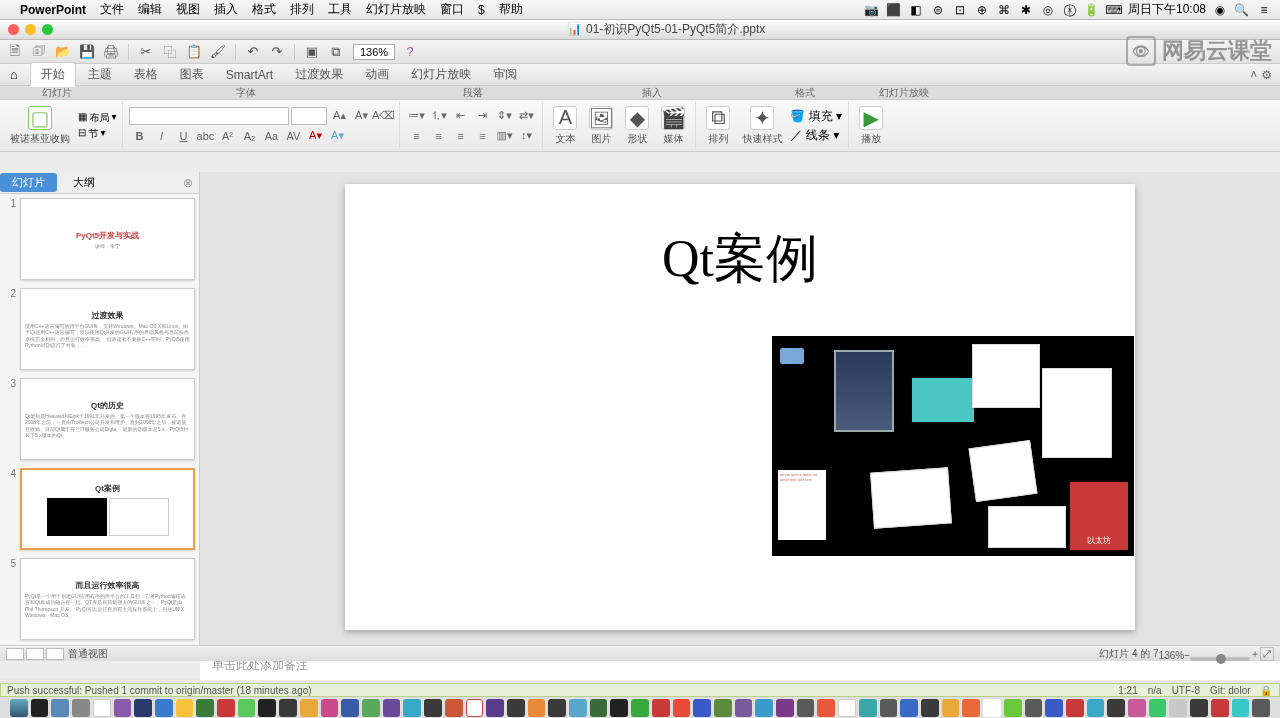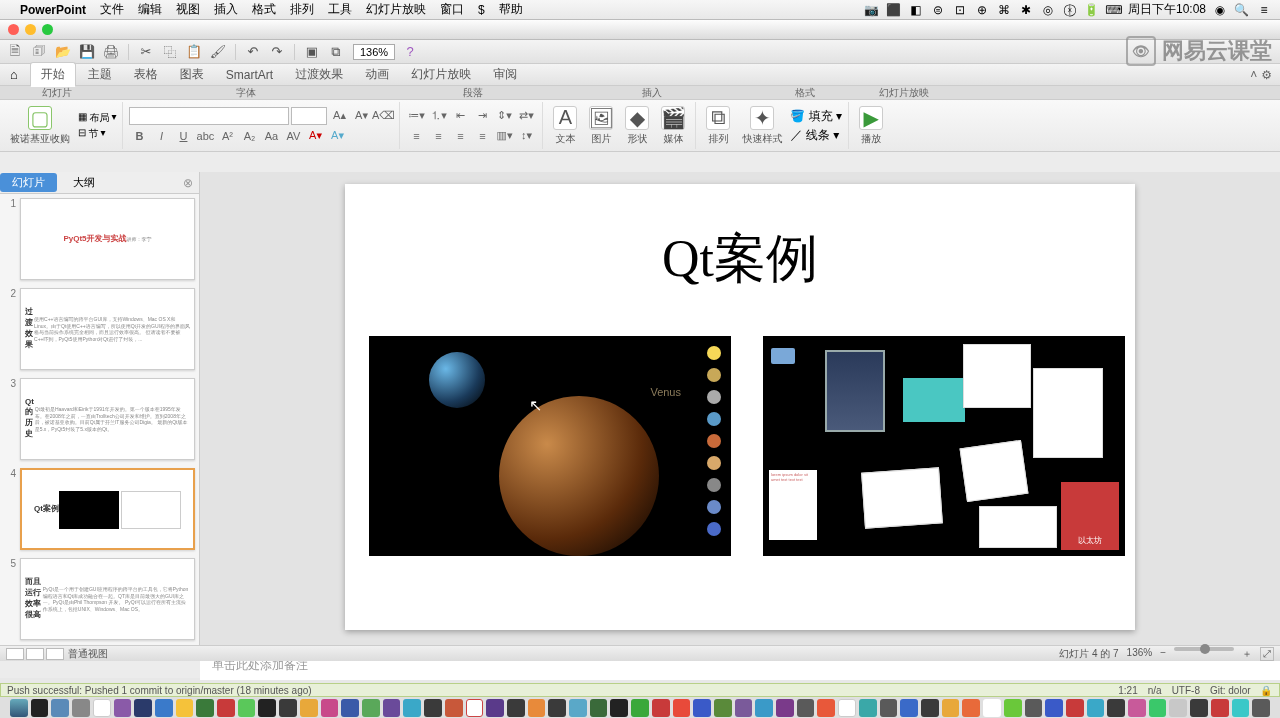--- a/index.html
+++ b/index.html
@@ -53,53 +53,53 @@
 
 .editor { position: absolute; top: 152px; left: 0; right: 0; bottom: 33px; background: #e8e8e8; display: flex; }
 .slide-panel { width: 200px; background: #f5f5f5; border-right: 1px solid #ccc; display: flex; flex-direction: column; }
 .panel-tabs { height: 22px; display: flex; align-items: center; justify-content: center; gap: 4px; border-bottom: 1px solid #ccc; background: #eee; }
 .panel-tabs .ptab { padding: 2px 12px; font-size: 11px; border-radius: 3px; }
 .panel-tabs .ptab.active { background: #4a90d9; color: #fff; }
 .panel-tabs .close { margin-left: auto; margin-right: 6px; color: #999; font-size: 12px; }
 .thumbs { flex: 1; overflow-y: auto; padding: 4px; }
 .thumb-row { display: flex; align-items: flex-start; gap: 4px; margin-bottom: 8px; }
 .thumb-num { width: 12px; font-size: 10px; color: #777; text-align: right; }
-.thumb { flex: 1; height: 82px; background: #fff; border: 1px solid #ccc; box-shadow: 0 1px 2px rgba(0,0,0,0.15); display: flex; flex-direction: row; align-items: center; justify-content: center; font-size: 7px; color: #333; padding: 4px; }
+.thumb { flex: 1; height: 82px; background: #fff; border: 1px solid #ccc; box-shadow: 0 1px 2px rgba(0,0,0,0.15); display: flex; flex-direction: column; align-items: center; justify-content: center; font-size: 7px; color: #333; padding: 4px; }
 .thumb.selected { border: 2px solid #e8a04c; }
 .thumb .thumb-title { font-size: 8px; font-weight: bold; margin-bottom: 2px; }
 .thumb .thumb-body { font-size: 5px; color: #888; line-height: 1.3; text-align: left; }
 .thumb-imgs { display: flex; gap: 2px; margin-top: 2px; }
 .thumb-img { width: 60px; height: 38px; background: #000; }
 .thumb-img2 { width: 60px; height: 38px; background: #fff; border: 1px solid #ccc; position: relative; }
 
 .canvas-area { flex: 1; display: flex; flex-direction: column; background: #e3e3e3; }
 .canvas { flex: 1; display: flex; align-items: center; justify-content: center; padding: 12px; }
 .slide { width: 790px; height: 446px; background: #fff; box-shadow: 0 2px 6px rgba(0,0,0,0.3); position: relative; }
 .slide-title { position: absolute; top: 40px; left: 0; right: 0; text-align: center; font-size: 52px; font-family: "SimSun", serif; }
 .slide-img1 { position: absolute; left: 24px; top: 152px; width: 362px; height: 220px; background: #000; }
-.slide-img2 { position: absolute; right: 10px; top: 152px; width: 362px; height: 220px; background: #000; }
+.slide-img2 { position: absolute; right: 1px; top: 152px; width: 362px; height: 220px; background: #000; }
 .planet1 { position: absolute; left: 60px; top: 16px; width: 56px; height: 56px; border-radius: 50%; background: radial-gradient(circle at 30% 30%, #6ab7e6, #1a3a5a 60%, #000); }
 .planet2 { position: absolute; left: 130px; top: 60px; width: 160px; height: 160px; border-radius: 50%; background: radial-gradient(circle at 30% 30%, #c98a4a, #5a2a0a 60%, #000); }
 .planet-text { position: absolute; right: 50px; top: 50px; color: #8a7a5a; font-size: 11px; }
 .planet-dots { position: absolute; right: 10px; top: 10px; display: flex; flex-direction: column; gap: 8px; }
 .planet-dots span { width: 14px; height: 14px; border-radius: 50%; display: block; }
 .cursor { position: absolute; left: 160px; top: 60px; font-size: 16px; color: #fff; }
 .mock-card { position: absolute; background: #fff; border: 1px solid #ddd; box-shadow: 1px 1px 2px rgba(0,0,0,0.3); }
 .folder-icon { position: absolute; left: 8px; top: 12px; width: 24px; height: 16px; background: #7aa8d8; border-radius: 2px; }
 .poster { position: absolute; left: 62px; top: 14px; width: 60px; height: 82px; background: linear-gradient(#2a3a5a,#4a5a7a); border: 2px solid #9aa; }
 .teal-card { position: absolute; left: 140px; top: 42px; width: 62px; height: 44px; background: #4ac7c2; }
 .red-card { position: absolute; right: 6px; bottom: 6px; width: 58px; height: 68px; background: #c83a3a; color:#fff; font-size:8px; display:flex; align-items:flex-end; justify-content:center; padding-bottom:4px; }
 
 .notes { height: 30px; border-top: 1px solid #ccc; background: #fff; padding: 6px 12px; font-size: 12px; color: #999; }
 
 
 .statusbar { height: 16px; background: linear-gradient(#f0f0f0,#dcdcdc); border-top: 1px solid #ccc; display: flex; align-items: center; padding: 0 6px; font-size: 10px; color: #555; gap: 4px; position: absolute; bottom: 17px; left: 0; right: 0; }
 .statusbar .view-btns { display: flex; gap: 2px; }
 .statusbar .view-btn { width: 18px; height: 12px; border: 1px solid #bbb; background: #fff; }
-.statusbar .right { margin-left: auto; display: flex; align-items: flex-start; gap: 8px; }
+.statusbar .right { margin-left: auto; display: flex; align-items: flex-end; }
 .slider { width: 60px; height: 4px; background: #bbb; border-radius: 2px; position: relative; }
 .slider-thumb { position: absolute; left: 26px; top: -3px; width: 10px; height: 10px; background: #888; border-radius: 50%; }
 .push-msg { height: 14px; background: #e8f0d8; border: 1px solid #b8d088; font-size: 10px; padding: 0 6px; color: #555; display:flex; align-items:center; }
 .ide-right { margin-left: auto; display: flex; gap: 10px; }
 
 
 .dock { position: absolute; bottom: 0; left: 0; right: 0; height: 21px; background: rgba(220,220,220,0.8); display: flex; align-items: center; justify-content: center; gap: 3px; padding: 0 10px; }
 .dock-icon { width: 18px; height: 18px; border-radius: 3px; display: inline-block; }
 
 
@@ -143,20 +143,21 @@
   </div>
 </div>
 
 <div class="window">
   <div class="titlebar">
     <div class="traffic">
       <span class="tr-close"></span>
       <span class="tr-min"></span>
       <span class="tr-max"></span>
     </div>
+    <div class="title"><span class="word-icon">📊</span> <span>01-初识PyQt5-01-PyQt5简介.pptx</span></div>
   </div>
 
   <div class="toolbar">
     <span class="tool-icon">🗎</span>
     <span class="tool-icon">🗊</span>
     <span class="tool-icon">📂</span>
     <span class="tool-icon">💾</span>
     <span class="tool-icon">🖨</span>
     <span class="sep"></span>
     <span class="tool-icon">✂</span>
@@ -360,37 +361,20 @@
             </div>
           </div>
 
       </div>
     </div>
 
     <div class="canvas-area">
       <div class="canvas">
         <div class="slide">
           <div class="slide-title">Qt案例</div>
-          <div class="slide-img1">
-            <div class="planet1"></div>
-            <div class="planet2"></div>
-            <div class="planet-text">Venus</div>
-            <div class="planet-dots">
-              <span style="background:#f6d858"></span>
-                <span style="background:#c8a858"></span>
-                <span style="background:#aaa"></span>
-              <span style="background:#5a9ac8"></span>
-                <span style="background:#c86a3a"></span>
-                <span style="background:#d8a86a"></span>
-              <span style="background:#888"></span>
-                <span style="background:#6a8ac8"></span>
-                <span style="background:#4a6ac8"></span>
-            </div>
-            <span class="cursor">↖</span>
-          </div>
           <div class="slide-img2">
             <div class="folder-icon"></div>
             <div class="poster"></div>
             <div class="teal-card"></div>
             <div class="mock-card" style="left:200px;top:8px;width:68px;height:64px"></div>
             <div class="mock-card" style="right:22px;top:32px;width:70px;height:90px"></div>
             <div class="mock-card" style="left:200px;top:108px;width:62px;height:54px;transform:rotate(-8deg)"></div>
             <div class="mock-card" style="left:100px;bottom:30px;width:78px;height:56px;transform:rotate(-4deg)"></div>
             <div class="mock-card" style="left:216px;bottom:8px;width:78px;height:42px"></div>
             <div class="mock-card" style="left:6px;bottom:16px;width:48px;height:70px;background:#fff;border:none;font-size:4px;color:#c66;padding:2px;overflow:hidden">lorem ipsum dolor sit amet text text text</div>

